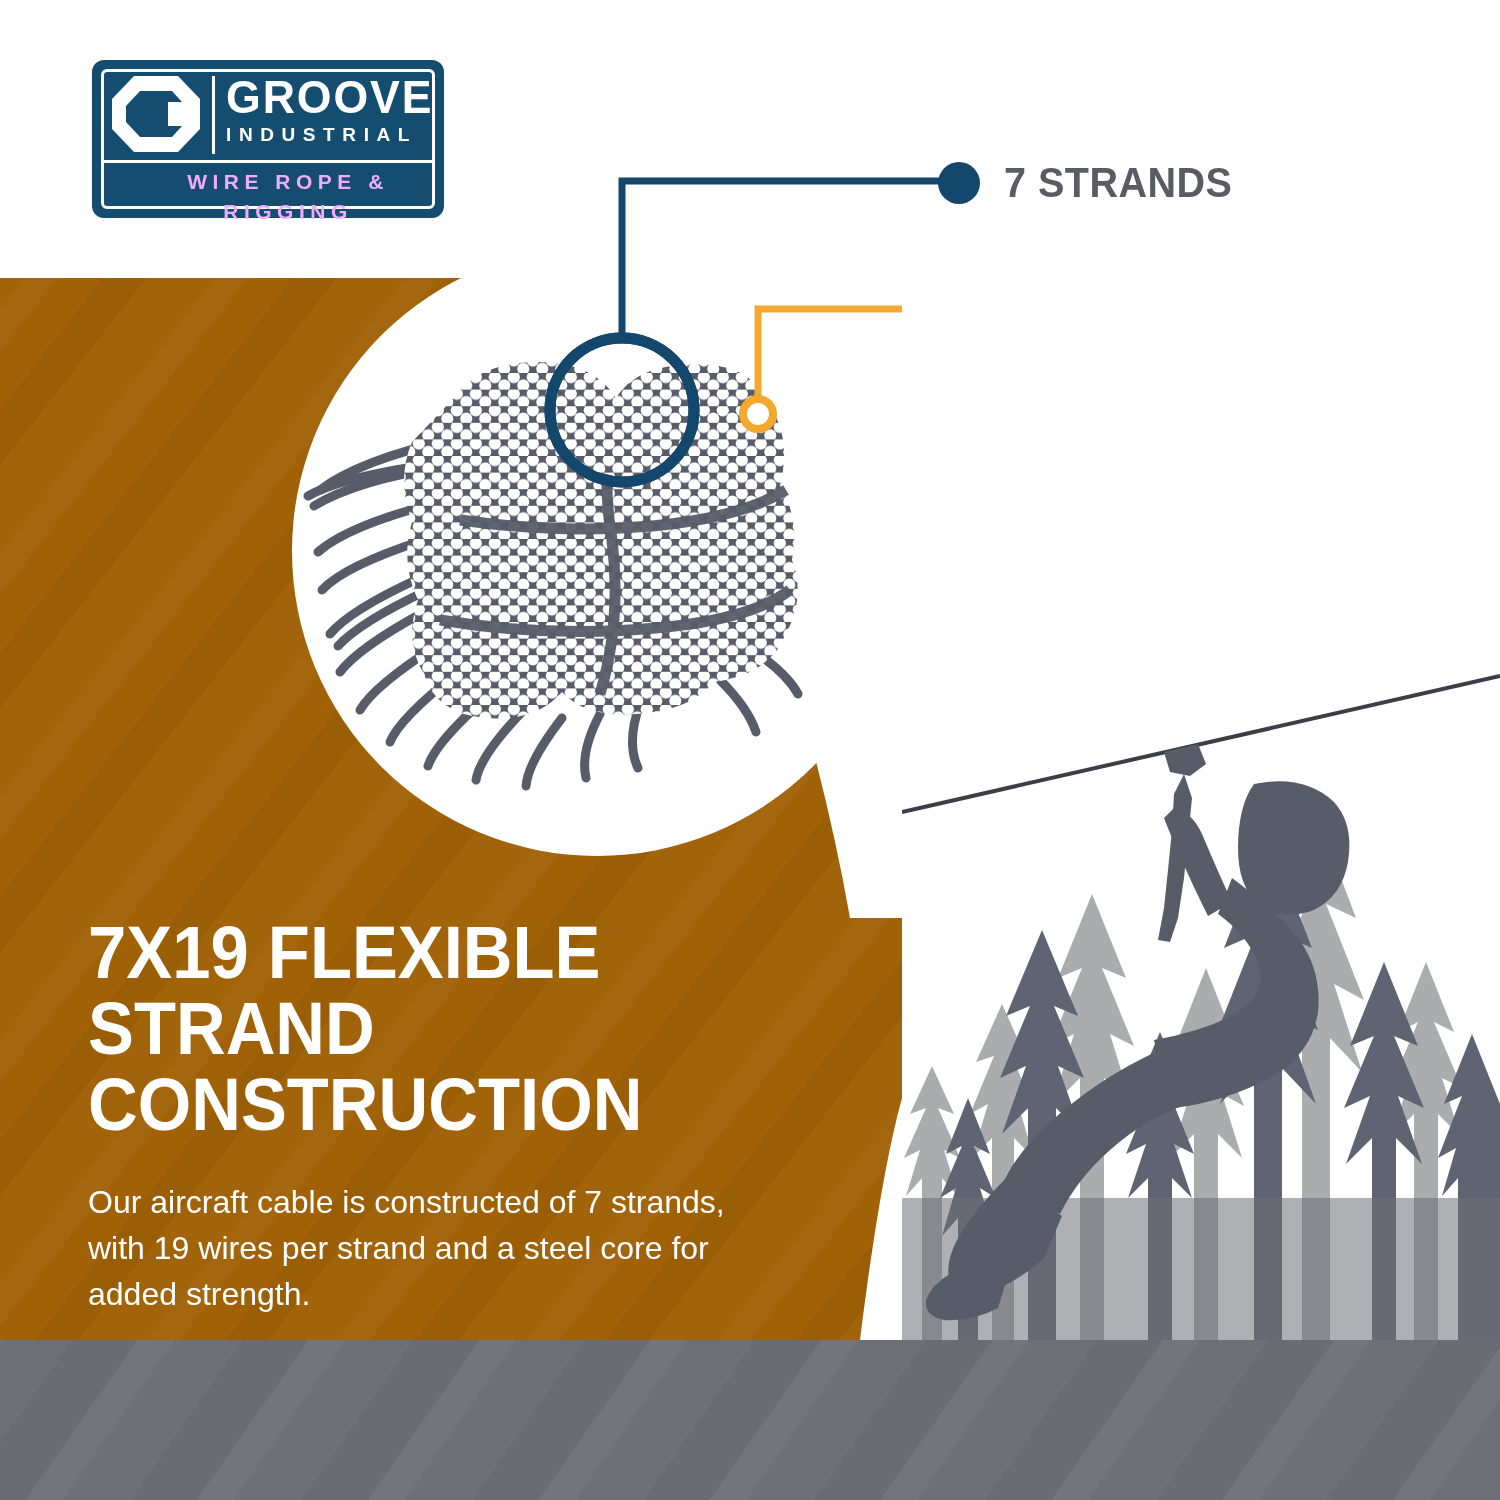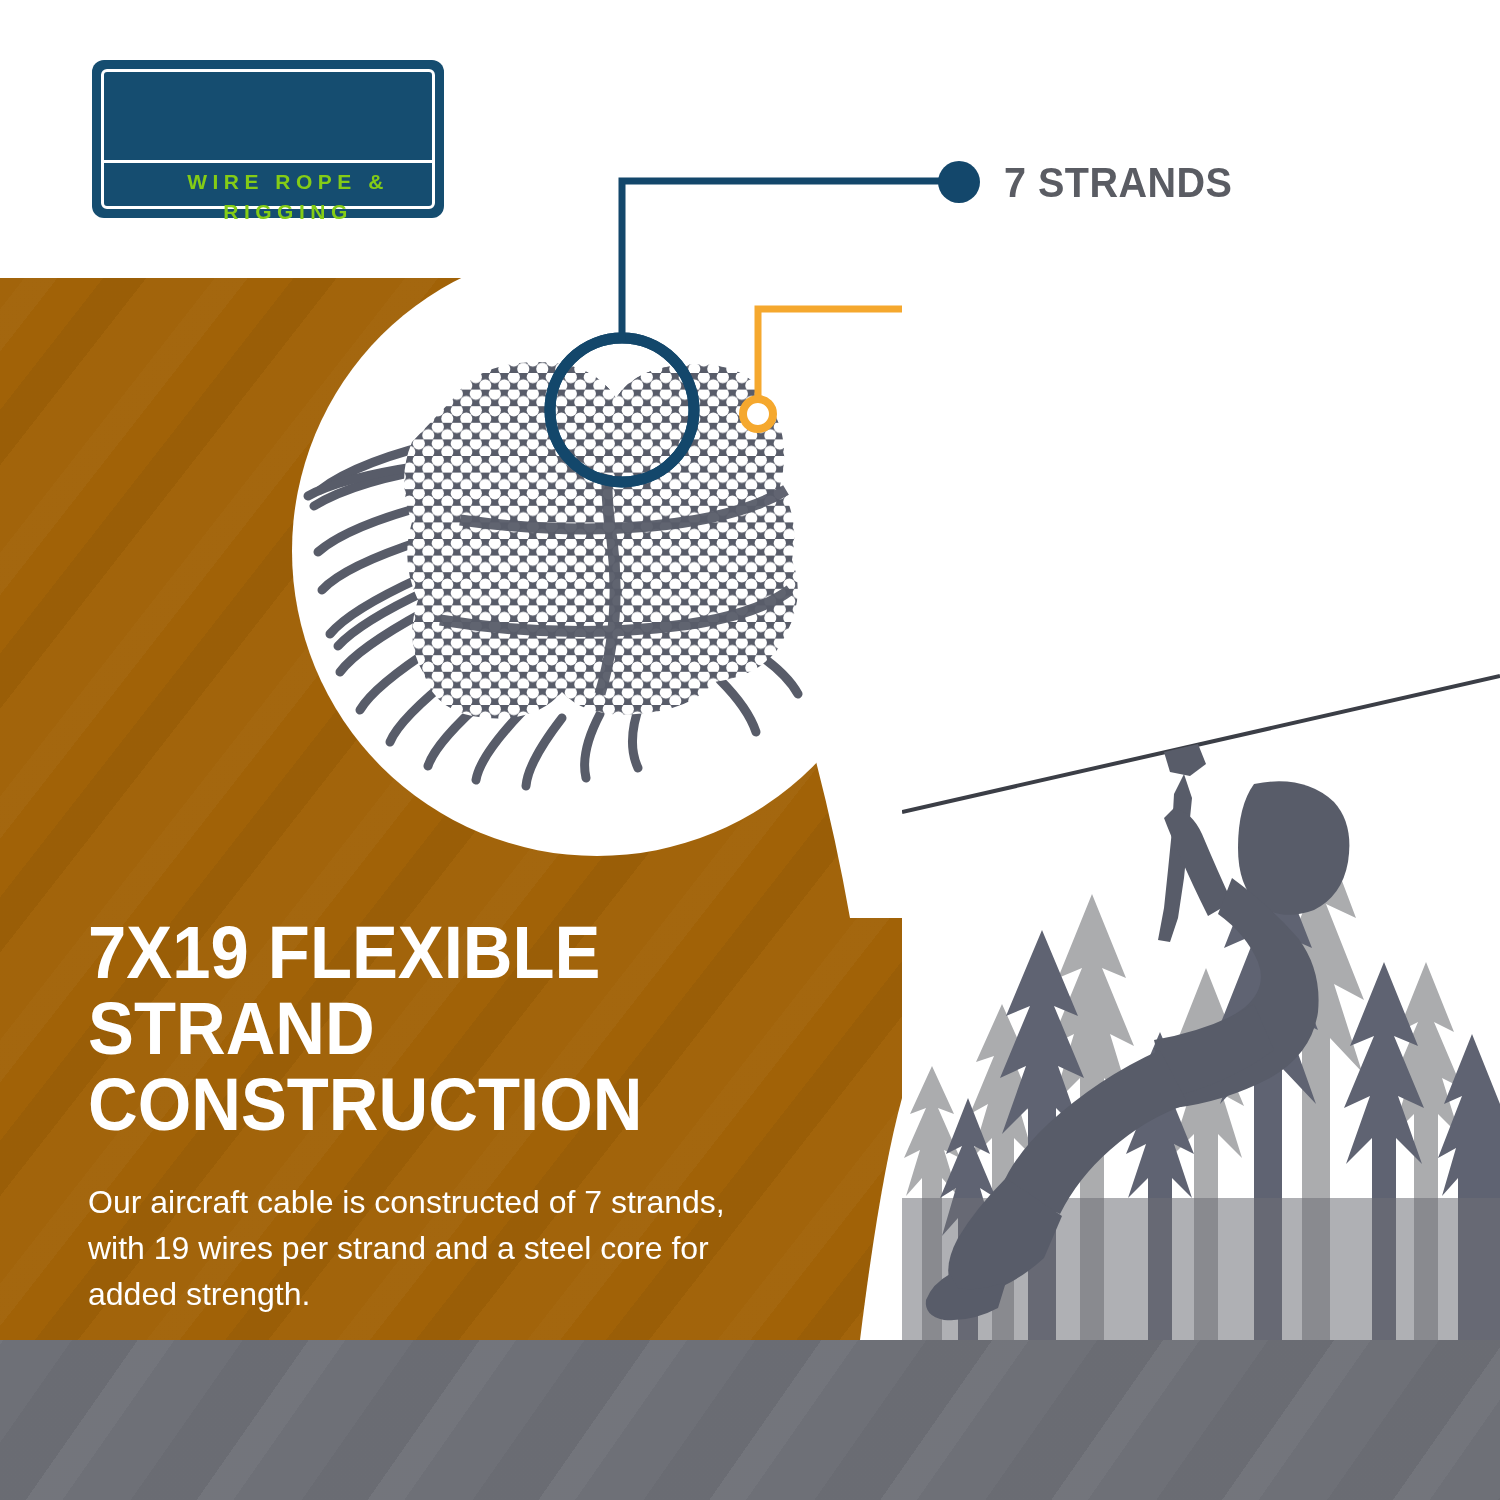--- a/index.html
+++ b/index.html
@@ -19,21 +19,21 @@
   .logo-words{position:absolute;left:122px;top:0px;right:0;height:84px;}
   .logo-groove{font-family:"Liberation Sans Narrow","Liberation Sans",sans-serif;
         font-weight:700;font-size:47px;line-height:50px;color:#ffffff;
         letter-spacing:2px;transform:scaleX(0.95);transform-origin:left center;}
   .logo-industrial{font-family:"Liberation Sans Narrow","Liberation Sans",sans-serif;
         font-weight:700;font-size:19px;line-height:22px;color:#ffffff;
         letter-spacing:7.6px;margin-top:2px;}
   .logo-rule{position:absolute;left:12px;top:100px;right:12px;height:3px;background:#ffffff;}
   .logo-tag{position:absolute;left:24px;top:107px;right:12px;height:30px;
         text-align:center;font-weight:700;font-size:21px;line-height:30px;
-        color:#84cc16;letter-spacing:5.5px;padding-left:28px;}
+        color:#f0abfc;letter-spacing:5.5px;padding-left:28px;}
 
   
   .teal-panel{position:absolute;left:0;top:278px;width:902px;height:1062px;
         background:#a16207;overflow:hidden;}
   .teal-panel .waves{position:absolute;inset:-200px;
         background:repeating-linear-gradient(128deg,
           rgba(255,255,255,0.030) 0px, rgba(255,255,255,0.030) 26px,
           rgba(0,0,0,0.000) 26px, rgba(0,0,0,0.000) 62px,
           rgba(0,0,0,0.045) 62px,  rgba(0,0,0,0.045) 96px,
           rgba(255,255,255,0.015) 96px, rgba(255,255,255,0.015) 150px);}
@@ -43,21 +43,21 @@
         background:#ffffff;border-radius:50%;}
 
   
   .callout{position:absolute;display:flex;align-items:center;}
   .c-dot{border-radius:50%;flex:0 0 auto;}
   .c-label{font-family:"Liberation Sans Narrow","Liberation Sans",sans-serif;
         font-weight:700;color:#5A5C63;font-size:43px;line-height:44px;
         letter-spacing:0.5px;transform:scaleX(0.92);transform-origin:left center;
         white-space:nowrap;}
 
-  #callout-0{left:938px;top:160px;}
+  #callout-0{left:938px;top:160px;align-items:flex-end;}
   #callout-0 .c-dot{width:42px;height:42px;background:#13476B;margin-right:24px;}
   #callout-1{left:932px;top:287px;}
   #callout-1 .c-dot{width:50px;height:50px;background:#F5A82E;margin-right:22px;}
   #callout-2{left:940px;top:406px;}
   #callout-2 .c-dot{width:40px;height:40px;background:#585C69;margin-right:26px;}
 
   
   .connectors{position:absolute;left:0;top:0;width:1500px;height:1500px;
         pointer-events:none;}
 
@@ -73,20 +73,34 @@
           rgba(0,0,0,0.035) 86px,  rgba(0,0,0,0.035) 140px);}
 </style>
 </head>
 <body>
 
 <div class="stage">
 
   <div class="logo">
     <div class="logo-inner"></div>
 
+    <div class="logo-top">
+      <div class="logo-mark">
+        <svg width="104" height="84" viewBox="0 0 104 84">
+          <path d="M30 4 L74 4 L96 27 L96 42 L64 42 L64 30 L78 30 L68 19 L36 19
+                   L22 34 L22 50 L36 65 L68 65 L78 54 L64 54 L64 42 L96 42 L96 57
+                   L74 80 L30 80 L8 57 L8 27 Z" fill="#ffffff"></path>
+        </svg>
+      </div>
+      <div class="logo-divider"></div>
+      <div class="logo-words">
+        <div class="logo-groove">GROOVE</div>
+        <div class="logo-industrial">INDUSTRIAL</div>
+      </div>
+    </div>
 
     <div class="logo-rule"></div>
     <div class="logo-tag">WIRE ROPE &amp; RIGGING</div>
   </div>
 
   <div class="teal-panel">
     <div class="waves"></div>
 
     <svg width="902" height="1062" style="position:absolute;left:0;top:0;">
       <path d="M902 0 L640 0 Q700 140 760 300 Q820 470 850 640 L902 640 Z" fill="#ffffff"></path>

